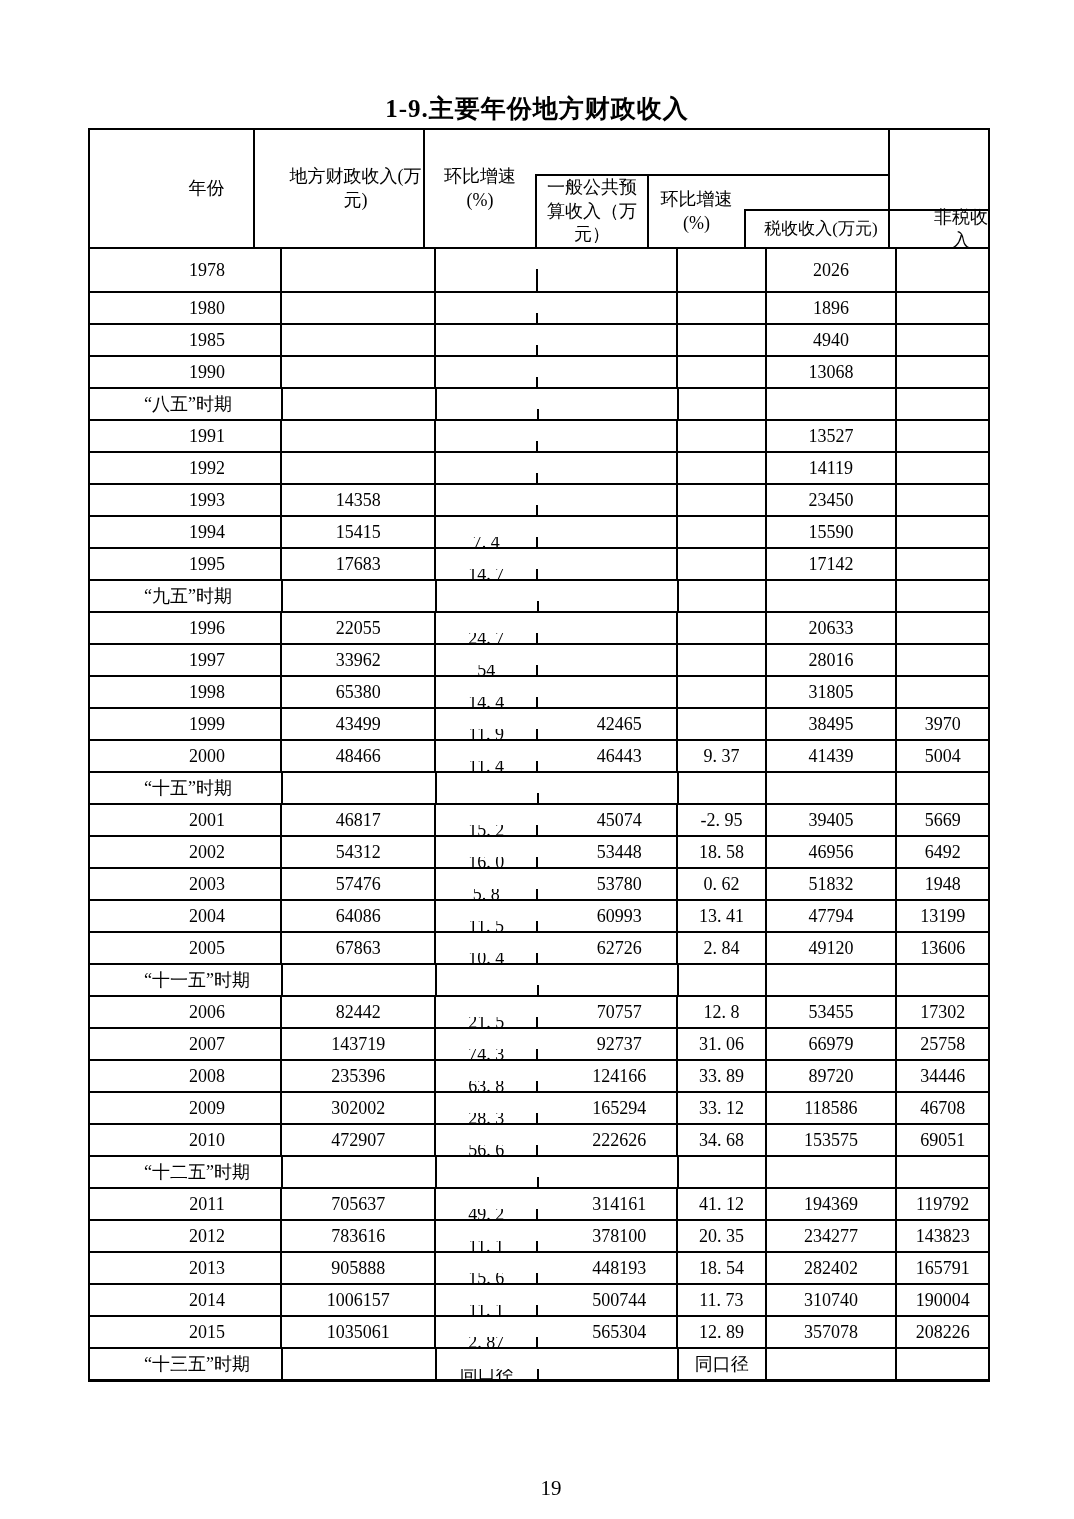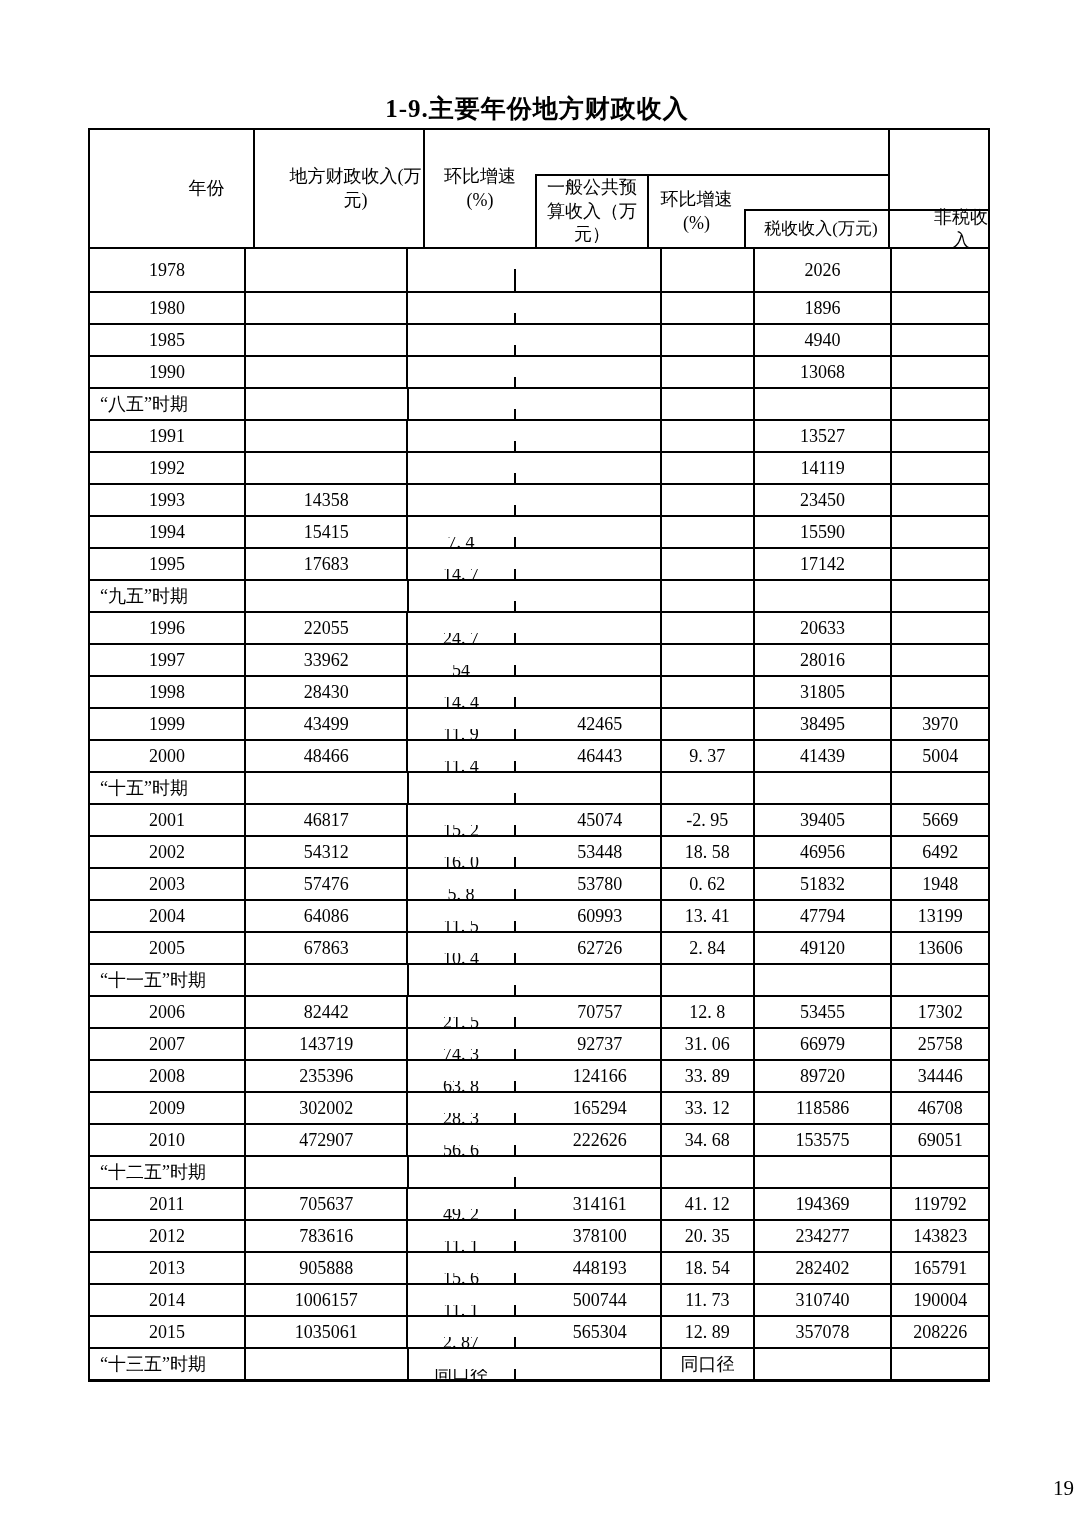--- a/index.html
+++ b/index.html
@@ -44,20 +44,21 @@
     line-height:1.3;
     white-space:pre-line;
   }
   .seg { position:absolute; background:#000; }
   
   .tbody { width:100%; }
   .row {
     display:flex;
     height:32px;
     border-top:2px solid #000;
+    padding-left:44px;
   }
   .row:first-child { height:44px; }
   .cell {
     display:flex;
     align-items:center;
     justify-content:center;
     font-size:18px;
     border-right:2px solid #000;
     overflow:hidden;
     white-space:nowrap;
@@ -69,21 +70,21 @@
   .cell.c4 { width:97px;  }
   .cell.c5 { width:144px; }
   .cell.c6 { width:100px; border-right:none; }
   .row.period .cell.c0 {
     justify-content:flex-start;
     padding-left:10px;
   }
   .page-number {
     position:absolute;
     top:1476px; left:0; right:0;
-    text-align:right;
+    text-align:center;
     font-size:21px;
     padding-left:28px;
   }
 </style>
 </head>
 <body>
 
 <div class="page">
 
   <div class="doc-title">1-9.主要年份地方财政收入</div>
@@ -228,21 +229,21 @@
           <div class="cell c0">1997</div>
           <div class="cell c1">33962</div>
           <div class="cell c2">54</div>
           <div class="cell c3"></div>
           <div class="cell c4"></div>
           <div class="cell c5">28016</div>
           <div class="cell c6"></div>
         </div>
         <div class="row">
           <div class="cell c0">1998</div>
-          <div class="cell c1">28430</div>
+          <div class="cell c1">65380</div>
           <div class="cell c2">14. 4</div>
           <div class="cell c3"></div>
           <div class="cell c4"></div>
           <div class="cell c5">31805</div>
           <div class="cell c6"></div>
         </div>
         <div class="row">
           <div class="cell c0">1999</div>
           <div class="cell c1">43499</div>
           <div class="cell c2">11. 9</div>

